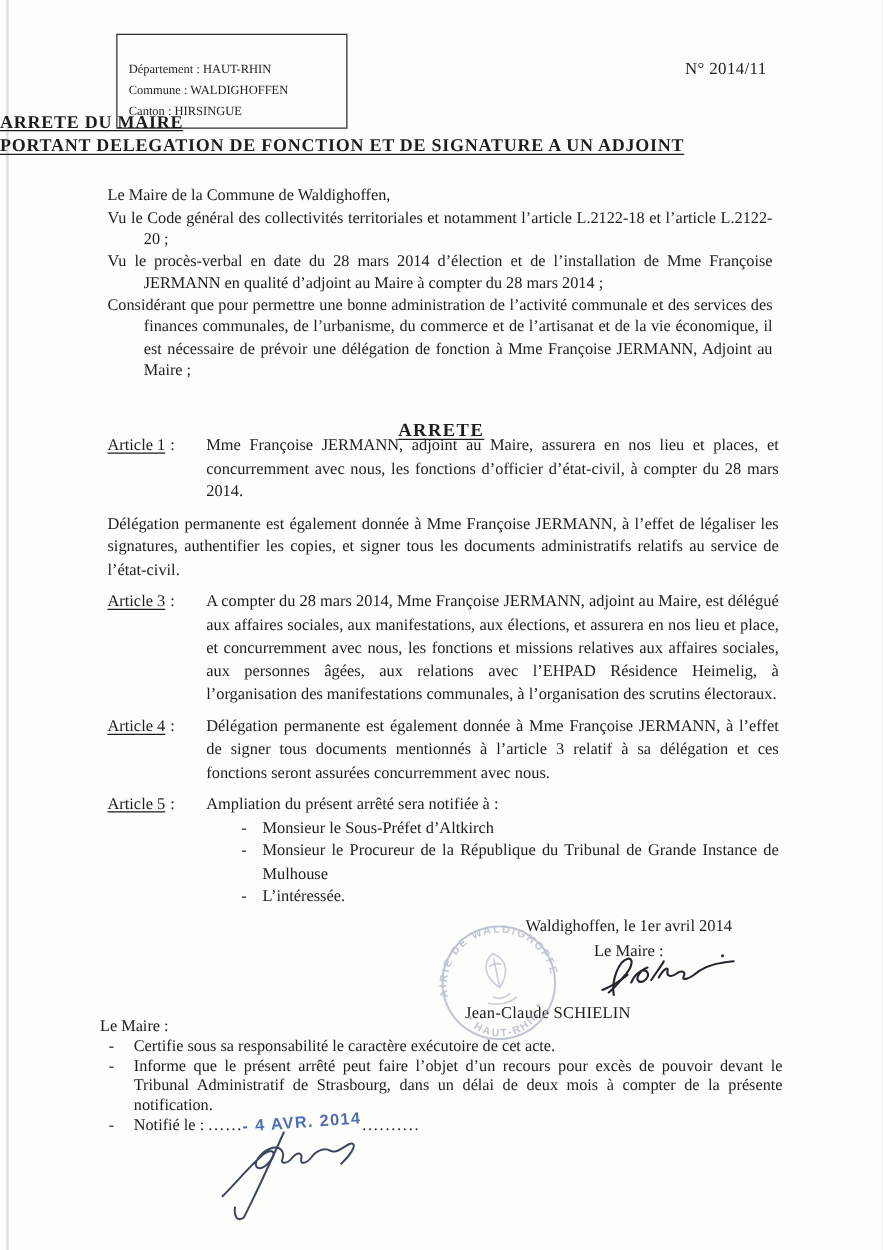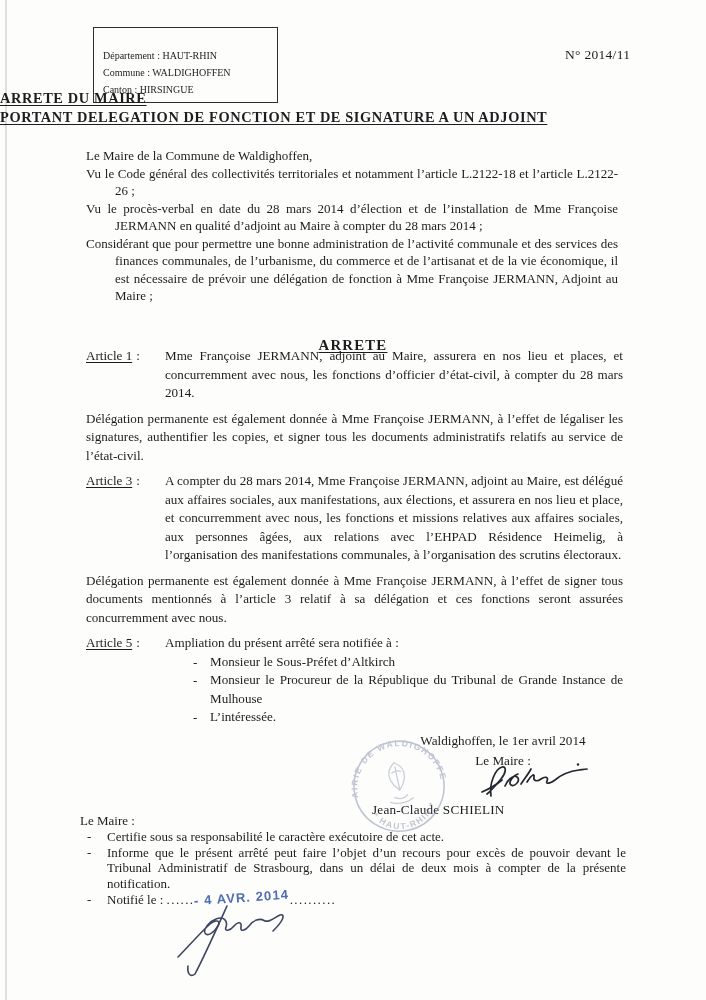--- a/index.html
+++ b/index.html
@@ -3,21 +3,21 @@
 <meta charset="utf-8">
 <style>
   html,body{margin:0;padding:0;background:#e8e8e8;}
   .page{position:relative;width:706px;height:1000px;background:#fdfdfc;overflow:hidden;
         font-family:"Liberation Serif","DejaVu Serif",serif;color:#1d1d1f;}
   .scan-edge{position:absolute;left:5px;top:0;height:100%;width:1.5px;background:#cfcfcf;opacity:.65;}
   .u{text-decoration:underline;text-underline-offset:2px;}
 
   .header-box{position:absolute;left:93px;top:27px;width:168px;border:1.4px solid #2e2e2e;
               padding:19px 6px 4px 9px;font-size:10px;line-height:17px;white-space:nowrap;}
-  .doc-number{position:absolute;left:565px;top:47px;font-size:13.5px;letter-spacing:.3px;}
+  .doc-number{position:absolute;left:548px;top:47px;font-size:13.5px;letter-spacing:.3px;}
 
   .title{position:absolute;left:0;top:89px;width:100%;text-align:left;font-weight:700;
          font-size:14.4px;line-height:19px;letter-spacing:.6px;}
 
   .preamble{position:absolute;left:86px;top:147px;width:532px;font-size:13px;line-height:17.5px;text-align:justify;}
   .preamble p{margin:0;padding-left:29px;text-indent:-29px;}
 
   .section-heading{position:absolute;left:0;top:314px;width:100%;text-align:center;
                    font-weight:700;font-size:14.8px;letter-spacing:1.2px;margin-top:23px;}
 
@@ -61,21 +61,21 @@
   </div>
   <div class="doc-number">N° 2014/11</div>
 
   <div class="title">
     <div><span class="u">ARRETE DU MAIRE</span></div>
     <div><span class="u">PORTANT DELEGATION DE FONCTION ET DE SIGNATURE A UN ADJOINT</span></div>
   </div>
 
   <div class="preamble">
     <p>Le Maire de la Commune de Waldighoffen,</p>
-    <p>Vu le Code général des collectivités territoriales et notamment l’article L.2122-18 et l’article L.2122-26 ;</p>
+    <p>Vu le Code général des collectivités territoriales et notamment l’article L.2122-18 et l’article L.2122-20 ;</p>
     <p>Vu le procès-verbal en date du 28 mars 2014 d’élection et de l’installation de Mme Françoise JERMANN en qualité d’adjoint au Maire à compter du 28 mars 2014 ;</p>
     <p>Considérant que pour permettre une bonne administration de l’activité communale et des services des finances communales, de l’urbanisme, du commerce et de l’artisanat et de la vie économique, il est nécessaire de prévoir une délégation de fonction à Mme Françoise JERMANN, Adjoint au Maire ;</p>
   </div>
 
   <div class="section-heading">
     <span class="u">ARRETE</span>
   </div>
 
   <div class="articles">
     <div class="article">
@@ -83,20 +83,21 @@
       <div class="atxt">Mme Françoise JERMANN, adjoint au Maire, assurera en nos lieu et places, et concurremment avec nous, les fonctions d’officier d’état-civil, à compter du 28 mars 2014.</div>
     </div>
     <div class="article">
       <div class="atxt">Délégation permanente est également donnée à Mme Françoise JERMANN, à l’effet de légaliser les signatures, authentifier les copies, et signer tous les documents administratifs relatifs au service de l’état-civil.</div>
     </div>
     <div class="article">
       <div class="albl"><span class="u">Article 3</span><span class="acolon">:</span></div>
       <div class="atxt">A compter du 28 mars 2014, Mme Françoise JERMANN, adjoint au Maire, est délégué aux affaires sociales, aux manifestations, aux élections, et assurera en nos lieu et place, et concurremment avec nous, les fonctions et missions relatives aux affaires sociales, aux personnes âgées, aux relations avec l’EHPAD Résidence Heimelig, à l’organisation des manifestations communales, à l’organisation des scrutins électoraux.</div>
     </div>
     <div class="article">
+      <div class="albl"><span class="u">Article 4</span><span class="acolon">:</span></div>
       <div class="atxt">Délégation permanente est également donnée à Mme Françoise JERMANN, à l’effet de signer tous documents mentionnés à l’article 3 relatif à sa délégation et ces fonctions seront assurées concurremment avec nous.</div>
     </div>
     <div class="article">
       <div class="albl"><span class="u">Article 5</span><span class="acolon">:</span></div>
       <div class="atxt">
         <div>Ampliation du présent arrêté sera notifiée à :</div>
         <div class="bullet">
             <span class="bdash">-</span>
             <div class="btxt">Monsieur le Sous-Préfet d’Altkirch</div>
           </div>

